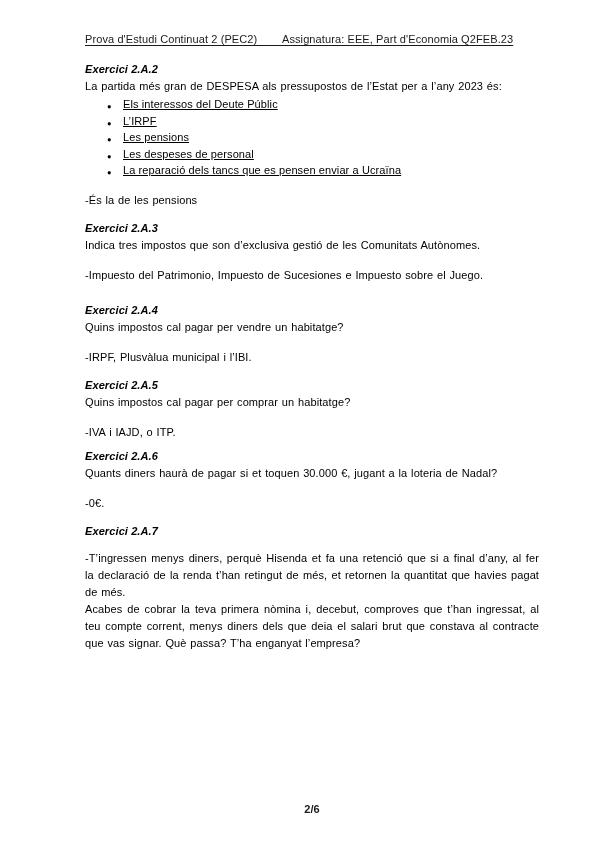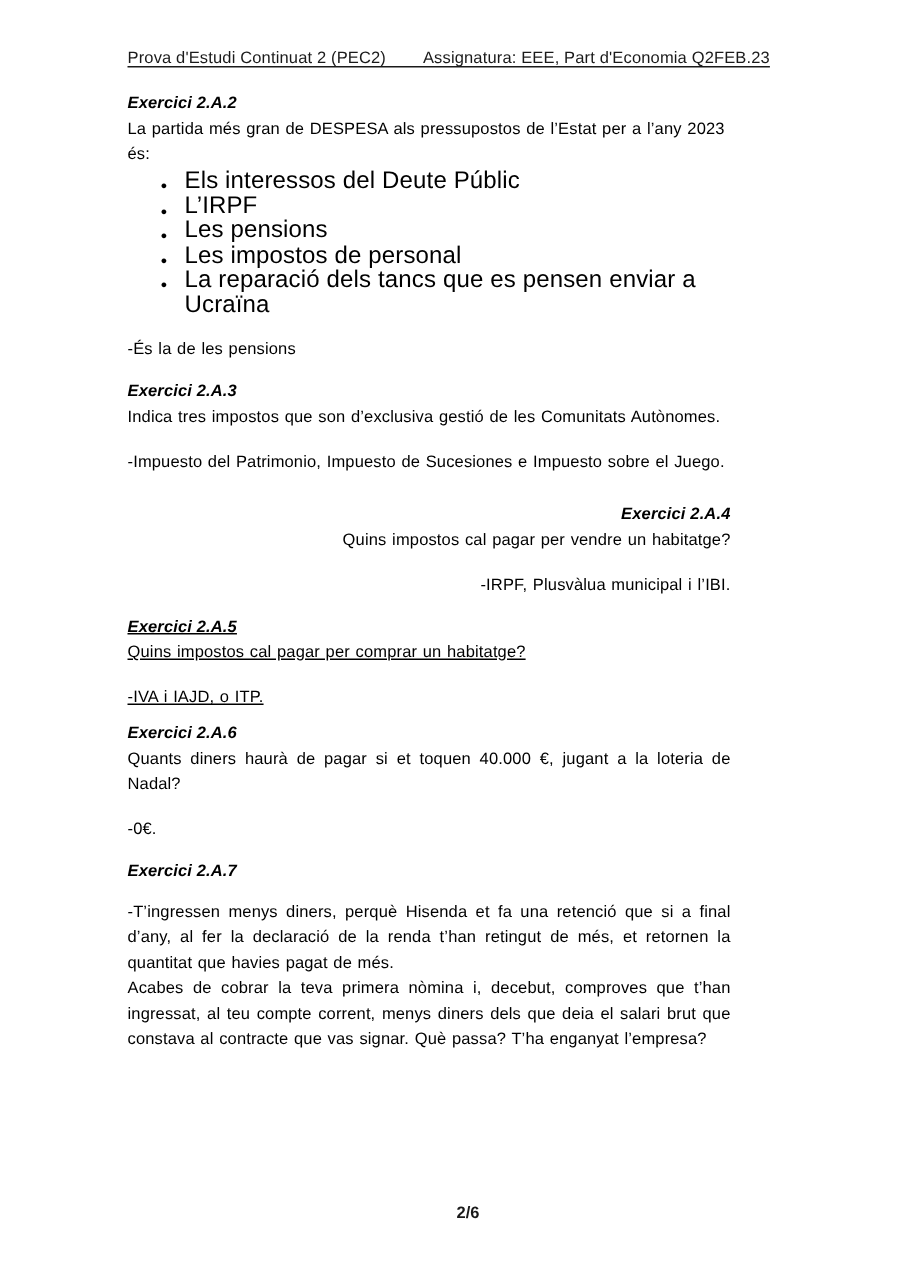--- a/index.html
+++ b/index.html
@@ -6,21 +6,21 @@
   body {
     width: 600px; height: 848px;
     background: #ffffff;
     font-family: "Liberation Sans", sans-serif;
     color: #000000;
     position: relative;
     overflow: hidden;
   }
   .page {
     position: absolute; inset: 0;
-    padding: 33px 113px 0 85px;
+    padding: 33px 61px 0 85px;
     box-sizing: border-box;
   }
   .doc-header {
     font-size: 11px;
     line-height: 13px;
     white-space: pre;
     text-decoration: underline;
     text-underline-offset: 2px;
     letter-spacing: 0.1px;
     color: #1a1a1a;
@@ -43,34 +43,35 @@
   .answer { margin-top: 13px; }
   .answer-after-bullets { }
   .bullets {
     list-style: none;
     margin: 1px 0 0 0;
     padding: 0 0 0 22px;
   }
   .bullets li {
     position: relative;
     padding-left: 16px;
-    font-size: 16px;
+    font-size: 11px;
     line-height: 16.5px;
     letter-spacing: 0.1px;
+    text-decoration: underline;
   }
   .bullets li::before {
     content: "●";
     position: absolute;
     left: 0; top: 3px;
     font-size: 7.5px;
   }
   .sec-1 { margin-top: 17px; }
   .sec-2 { margin-top: 13px; }
-  .sec-3 { margin-top: 20px; text-align: right; }
-  .sec-4 { margin-top: 13px; text-decoration: underline; }
+  .sec-3 { margin-top: 20px; }
+  .sec-4 { margin-top: 13px; }
   .sec-5 { margin-top: 9px; }
   .sec-6 { margin-top: 13px; }
   .page-number {
     position: absolute;
     bottom: 33px; left: 12px;
     width: 100%;
     text-align: center;
     font-size: 11px;
     color: #1a1a1a;
     font-weight: bold;
@@ -83,21 +84,21 @@
 
   <div class="doc-header">Prova d'Estudi Continuat 2 (PEC2)        Assignatura: EEE, Part d'Economia Q2FEB.23</div>
 
   <section class="sec-1">
     <h2 class="ex-heading">Exercici 2.A.2</h2>
     <p class="body">La partida més gran de DESPESA als pressupostos de l’Estat per a l’any 2023 és:</p>
     <ul class="bullets">
       <li>Els interessos del Deute Públic</li>
       <li>L’IRPF</li>
       <li>Les pensions</li>
-      <li>Les impostos de personal</li>
+      <li>Les despeses de personal</li>
       <li>La reparació dels tancs que es pensen enviar a Ucraïna</li>
     </ul>
     <p class="body answer answer-after-bullets">-És la de les pensions</p>
   </section>
 
   <section class="sec-2">
     <h2 class="ex-heading">Exercici 2.A.3</h2>
     <p class="body">Indica tres impostos que son d’exclusiva gestió de les Comunitats Autònomes.</p>
     <p class="body answer">-Impuesto del Patrimonio, Impuesto de Sucesiones e Impuesto sobre el Juego.</p>
   </section>
@@ -109,21 +110,21 @@
   </section>
 
   <section class="sec-4">
     <h2 class="ex-heading">Exercici 2.A.5</h2>
     <p class="body">Quins impostos cal pagar per comprar un habitatge?</p>
     <p class="body answer">-IVA i IAJD, o ITP.</p>
   </section>
 
   <section class="sec-5">
     <h2 class="ex-heading">Exercici 2.A.6</h2>
-    <p class="body justify">Quants diners haurà de pagar si et toquen 40.000 €, jugant a la loteria de Nadal?</p>
+    <p class="body justify">Quants diners haurà de pagar si et toquen 30.000 €, jugant a la loteria de Nadal?</p>
     <p class="body answer">-0€.</p>
   </section>
 
   <section class="sec-6">
     <h2 class="ex-heading">Exercici 2.A.7</h2>
     <p class="body justify answer">-T’ingressen menys diners, perquè Hisenda et fa una retenció que si a final d’any, al fer la declaració de la renda t’han retingut de més, et retornen la quantitat que havies pagat de més.</p>
     <p class="body justify">Acabes de cobrar la teva primera nòmina i, decebut, comproves que t’han ingressat, al teu compte corrent, menys diners dels que deia el salari brut que constava al contracte que vas signar. Què passa? T’ha enganyat l’empresa?</p>
   </section>
 
 </div>

